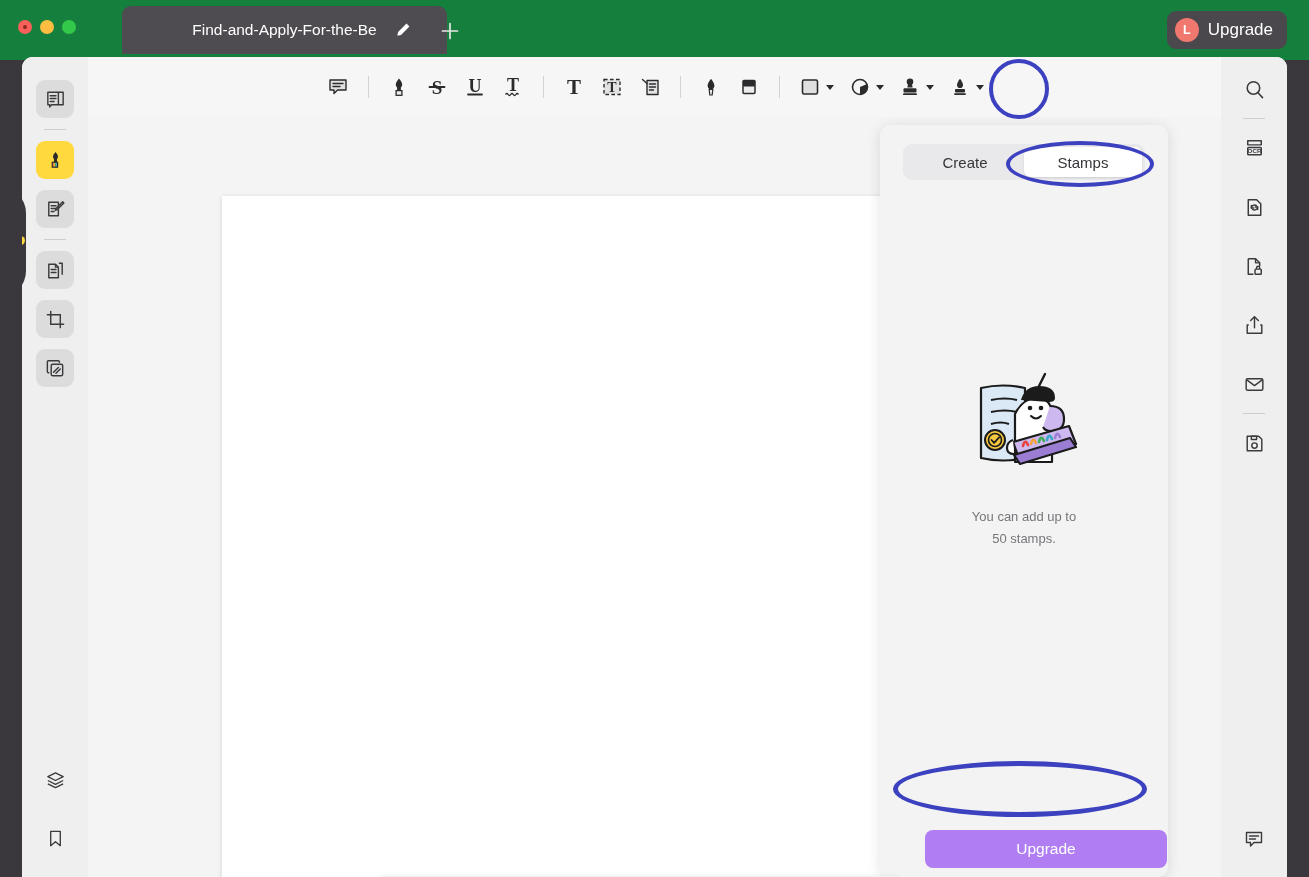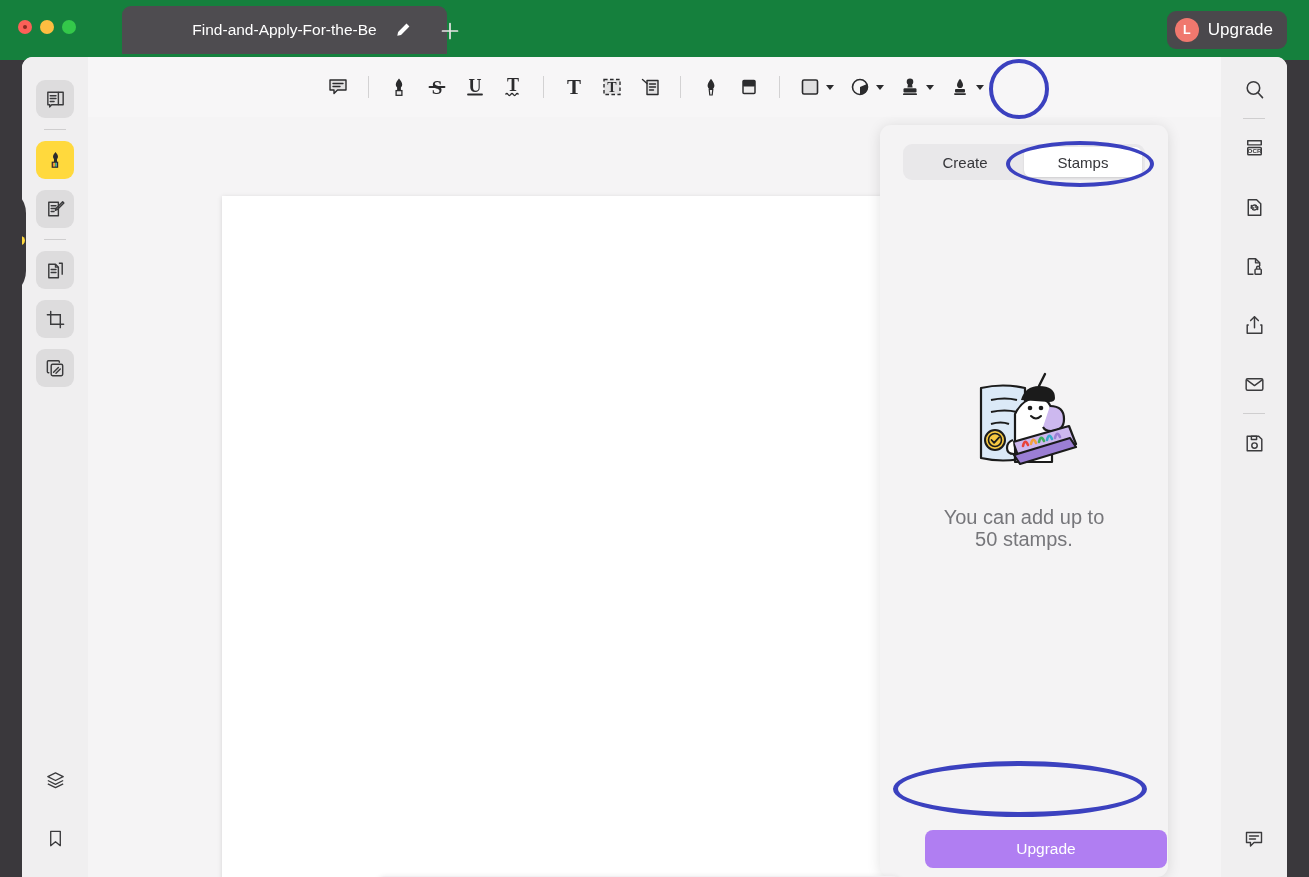--- a/index.html
+++ b/index.html
@@ -179,21 +179,21 @@
     pointer-events: none; z-index: 40;
   }
 
   .empty-wrap {
     position: absolute; left: 0; right: 0; top: 245px;
     display: flex; flex-direction: column; align-items: center;
   }
   .empty-illu { width: 126px; height: 116px; }
   .empty-text {
     margin-top: 20px; text-align: center;
-    font-size: 20px; line-height: 22px; color: #76767a;
+    font-size: 13px; line-height: 22px; color: #76767a;
   }
 
   .btn-create {
     position: absolute; left: 45px; top: 705px;
     width: 242px; height: 38px;
     background: #b07ef2; border-radius: 8px;
     color: #ffffff; font-size: 15.5px;
     display:flex; align-items:center; justify-content:center;
   }
   .ring-create {

